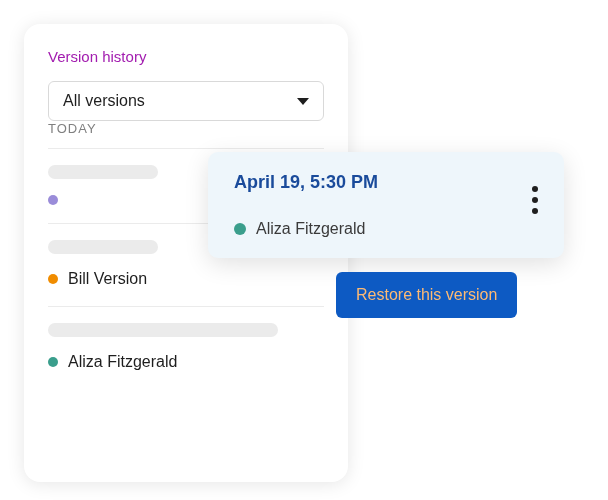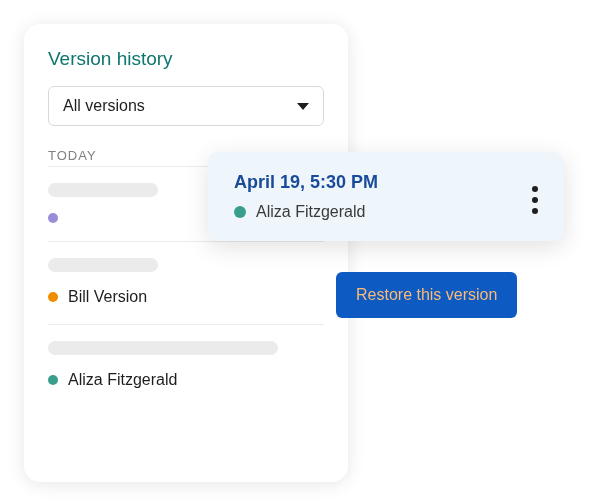--- a/index.html
+++ b/index.html
@@ -16,49 +16,48 @@
     top: 24px;
     width: 324px;
     height: 458px;
     background: #fff;
     border-radius: 16px;
     box-shadow: 0 2px 18px rgba(0,0,0,0.10);
     padding: 24px 24px 0 24px;
     overflow: hidden;
   }
   .panel-title {
-    font-size: 19px;
+    font-size: 15px;
     font-weight: 500;
-    color: #0f766e;
+    color: #a21caf;
     margin-bottom: 16px;
   }
   .filter {
     display: flex;
     align-items: center;
     justify-content: space-between;
     border: 1px solid #d9d9d9;
     border-radius: 6px;
     padding: 10px 14px;
     font-size: 16px;
     color: #1e1e1e;
     cursor: pointer;
-    margin-bottom: 22px;
   }
   .caret {
     width: 0; height: 0;
     border-left: 6px solid transparent;
     border-right: 6px solid transparent;
     border-top: 7px solid #1e1e1e;
   }
   .section-label {
     font-size: 13px;
     letter-spacing: 1px;
     color: #808080;
     font-weight: 500;
-    margin-bottom: 3px;
+    margin-bottom: 12px;
   }
   .version-item {
     padding: 16px 0 18px 0;
     border-top: 1px solid #ebebeb;
   }
   .skeleton {
     height: 14px;
     border-radius: 7px;
     background: #ebebeb;
     margin-bottom: 16px;
@@ -82,21 +81,21 @@
     top: 152px;
     width: 356px;
     background: #eef6fb;
     border-radius: 10px;
     box-shadow: 0 6px 24px rgba(0,0,0,0.12);
     padding: 20px 22px 20px 26px;
     display: flex;
     align-items: flex-start;
     justify-content: space-between;
   }
-  .card-left { display: flex; flex-direction: column; gap: 10px; }
+  .card-left { display: flex; flex-direction: column; gap: 27px; }
   .card-title {
     font-size: 18px;
     font-weight: 700;
     color: #1a4b9b;
   }
   .card-user {
     display: flex;
     align-items: center;
     gap: 10px;
   }

